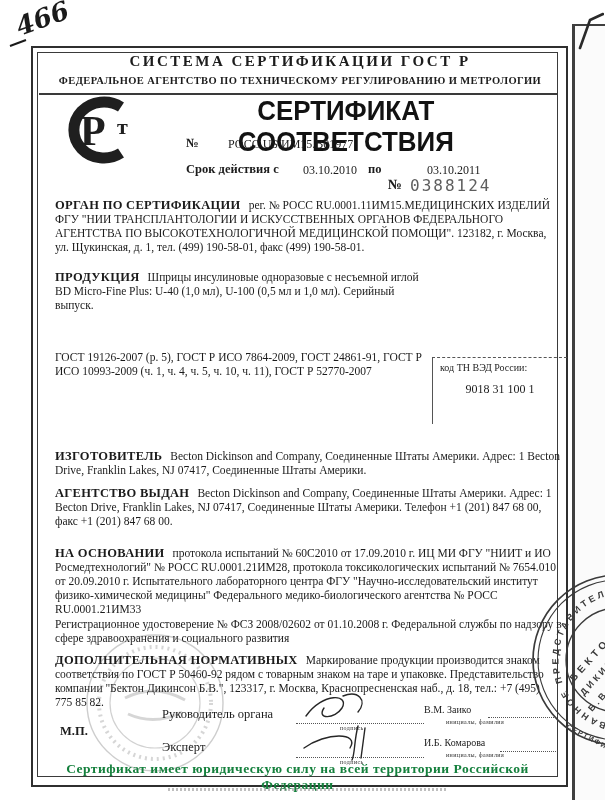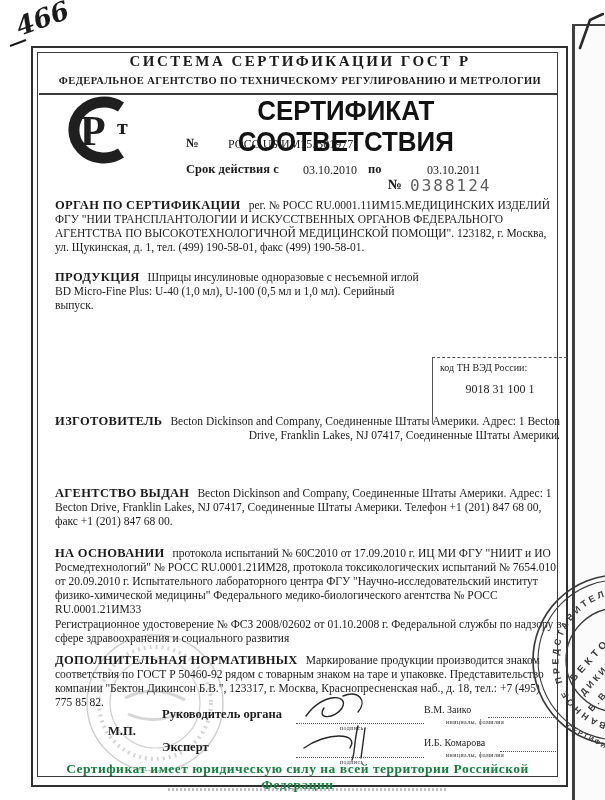--- a/index.html
+++ b/index.html
@@ -26,21 +26,21 @@
   
   p.sec{position:absolute;margin:0;font-size:11.5px;line-height:14px;color:#1b1b1b;}
   p.sec b{font-size:12.5px;letter-spacing:0.3px;margin-right:8px;}
   p.sec b.blocklbl{display:block;margin-right:0;}
   .block2{display:block;margin-top:1px;}
   
   .codebox{border-top:1px dashed #555;border-left:1px solid #555;}
   .codebox .cb-label{font-size:10px;padding:4px 0 0 7px;}
   .codebox .cb-value{font-size:12px;text-align:center;margin-top:9px;}
   
-  .role{font-weight:bold;font-size:12.5px;}
+  .role{font-weight:normal;font-size:12.5px;}
   .signame{font-size:10px;}
   .dotline{border-bottom:1.5px dotted #555;height:1px;}
   .cap{font-size:6px;color:#333;letter-spacing:0.4px;}
   .mp{font-weight:bold;font-size:12.5px;}
   .legal{left:45px;top:761px;width:505px;text-align:center;font-weight:bold;font-size:13.5px;
          letter-spacing:0.5px;color:#15803d;}
   
   .imprint{left:168px;top:788px;width:280px;height:3px;opacity:.55;
            background:repeating-linear-gradient(90deg,#8a8a8a 0 2px,transparent 2px 4px);}
   svg{display:block;}
@@ -88,28 +88,28 @@
 
   <p class="sec" style="left:55px;top:198px;width:505px;">
     <b>ОРГАН ПО СЕРТИФИКАЦИИ</b><span>рег. № РОСС RU.0001.11ИМ15.МЕДИЦИНСКИХ ИЗДЕЛИЙ ФГУ "НИИ ТРАНСПЛАНТОЛОГИИ И ИСКУССТВЕННЫХ ОРГАНОВ ФЕДЕРАЛЬНОГО АГЕНТСТВА ПО ВЫСОКОТЕХНОЛОГИЧНОЙ МЕДИЦИНСКОЙ ПОМОЩИ". 123182, г. Москва, ул. Щукинская, д. 1, тел. (499) 190-58-01, факс (499) 190-58-01.</span>
   </p>
 
   <p class="sec" style="left:55px;top:270px;width:372px;">
     <b>ПРОДУКЦИЯ</b><span>Шприцы инсулиновые одноразовые с несъемной иглой BD Micro-Fine Plus: U-40 (1,0 мл), U-100 (0,5 мл и 1,0 мл). Серийный выпуск.</span>
   </p>
 
   <p class="sec" style="left:55px;top:350px;width:378px;">
-    
+    <span>ГОСТ 19126-2007 (р. 5), ГОСТ Р ИСО 7864-2009, ГОСТ 24861-91, ГОСТ Р ИСО 10993-2009 (ч. 1, ч. 4, ч. 5, ч. 10, ч. 11), ГОСТ Р 52770-2007</span>
   </p>
   <div class="abs codebox" style="left:432px;top:357px;width:134px;height:66px;">
     <div class="cb-label">код ТН ВЭД России:</div>
     <div class="cb-value">9018 31 100 1</div>
   </div>
 
-  <p class="sec" style="left:55px;top:414px;width:505px;text-align:right;">
+  <p class="sec" style="left:55px;top:449px;width:505px;">
     <b>ИЗГОТОВИТЕЛЬ</b><span>Becton Dickinson and Company, Соединенные Штаты Америки. Адрес: 1 Becton Drive, Franklin Lakes, NJ 07417, Соединенные Штаты Америки.</span>
   </p>
 
   <p class="sec" style="left:55px;top:486px;width:505px;">
     <b>АГЕНТСТВО ВЫДАН</b><span>Becton Dickinson and Company, Соединенные Штаты Америки. Адрес: 1 Becton Drive, Franklin Lakes, NJ 07417, Соединенные Штаты Америки. Телефон +1 (201) 847 68 00, факс +1 (201) 847 68 00.</span>
   </p>
 
   <p class="sec" style="left:55px;top:546px;width:508px;">
     <b>НА ОСНОВАНИИ</b><span>протокола испытаний № 60С2010 от 17.09.2010 г. ИЦ МИ ФГУ "НИИТ и ИО Росмедтехнологий" № РОСС RU.0001.21ИМ28, протокола токсикологических испытаний № 7654.010 от 20.09.2010 г. Испытательного лабораторного центра ФГУ "Научно-исследовательский институт физико-химической медицины" Федерального медико-биологического агентства № РОСС RU.0001.21ИМ33</span>
     <span class="block2">Регистрационное удостоверение № ФСЗ 2008/02602 от 01.10.2008 г. Федеральной службы по надзору в сфере здравоохранения и социального развития</span>
@@ -119,21 +119,21 @@
     <b>ДОПОЛНИТЕЛЬНАЯ НОРМАТИВНЫХ</b><span>Маркирование продукции производится знаком соответствия по ГОСТ Р 50460-92 рядом с товарным знаком на таре и упаковке. Представительство компании "Бектон Дикинсон Б.В.", 123317, г. Москва, Краснопресненская наб., д. 18, тел.: +7 (495) 775 85 82.</span>
   </p>
 
   <svg class="abs" style="left:70px;top:628px;" width="170" height="150" viewBox="0 0 170 150">
     <circle cx="85" cy="75" r="68" stroke="rgba(90,90,90,0.30)" stroke-width="1.4" fill="none"></circle>
     <circle cx="85" cy="75" r="45" stroke="rgba(90,90,90,0.28)" stroke-width="1.2" fill="none"></circle>
     <circle cx="85" cy="75" r="56" stroke="rgba(90,90,90,0.25)" stroke-width="4" stroke-dasharray="2 4" fill="none"></circle>
     <path d="M55,70 Q85,55 115,72 M58,86 Q85,98 112,84" stroke="rgba(90,90,90,0.25)" stroke-width="3" fill="none"></path>
   </svg>
 
-  <span class="abs mp" style="left:60px;top:724px;margin-left:48px;">М.П.</span>
+  <span class="abs mp" style="left:60px;top:724px;">М.П.</span>
 
   <span class="abs role" style="left:162px;top:707px;">Руководитель органа</span>
   <div class="abs dotline" style="left:296px;top:722px;width:128px;"></div>
   <span class="abs cap" style="left:340px;top:725px;">подпись</span>
   <span class="abs signame" style="left:424px;top:704px;">В.М. Заико</span>
   <div class="abs dotline" style="left:488px;top:716px;width:68px;"></div>
   <span class="abs cap" style="left:446px;top:719px;">инициалы, фамилия</span>
 
   <span class="abs role" style="left:162px;top:740px;">Эксперт</span>
   <div class="abs dotline" style="left:296px;top:756px;width:128px;"></div>

